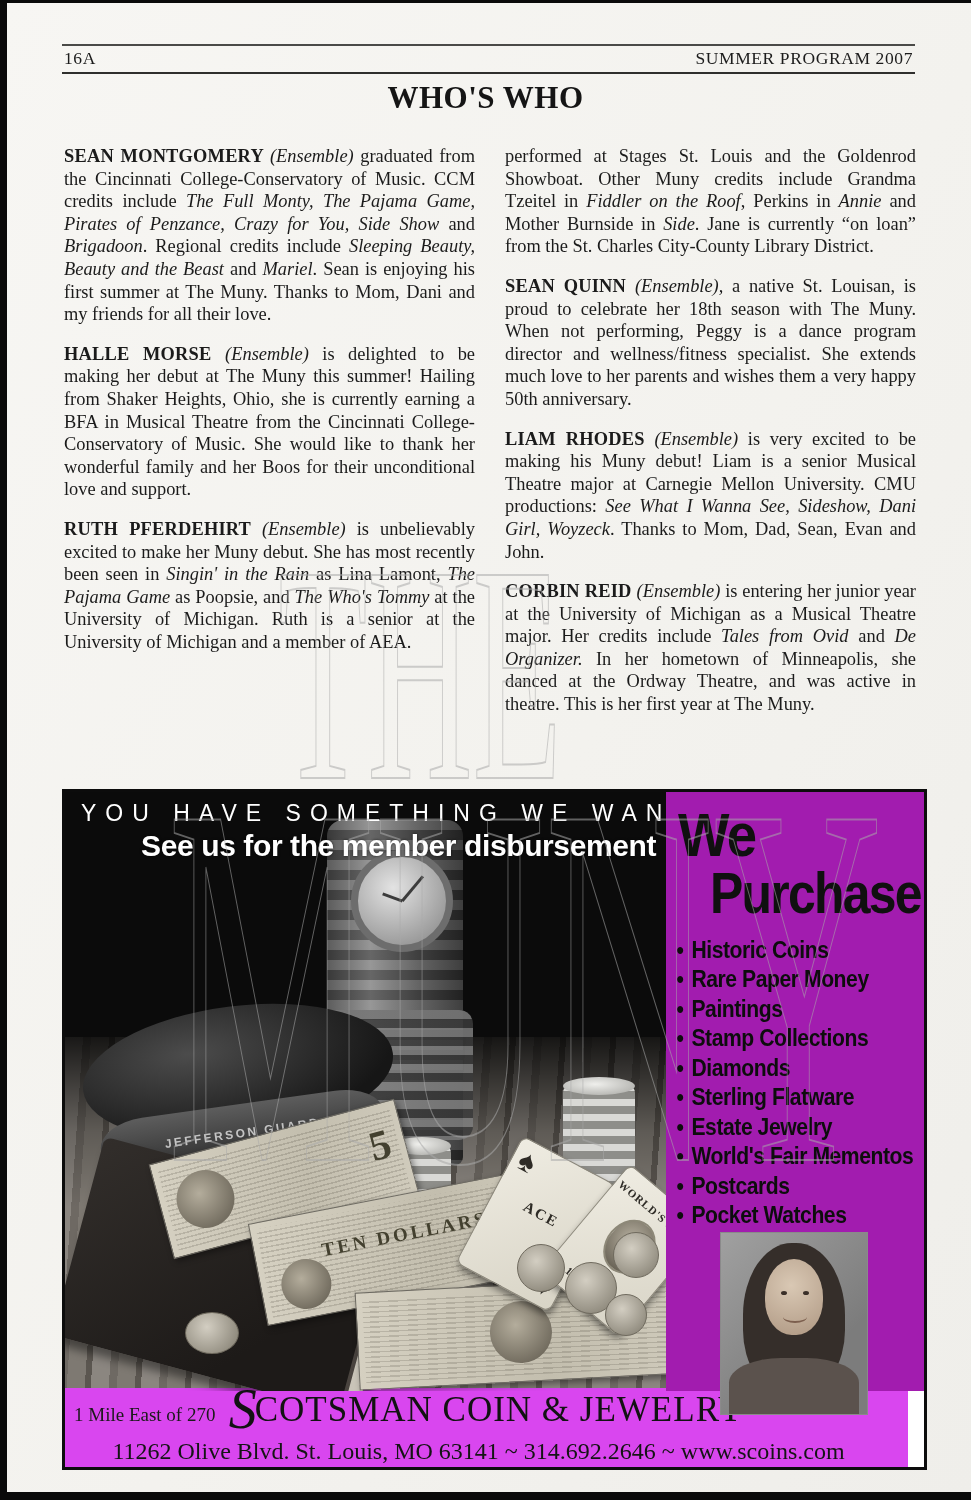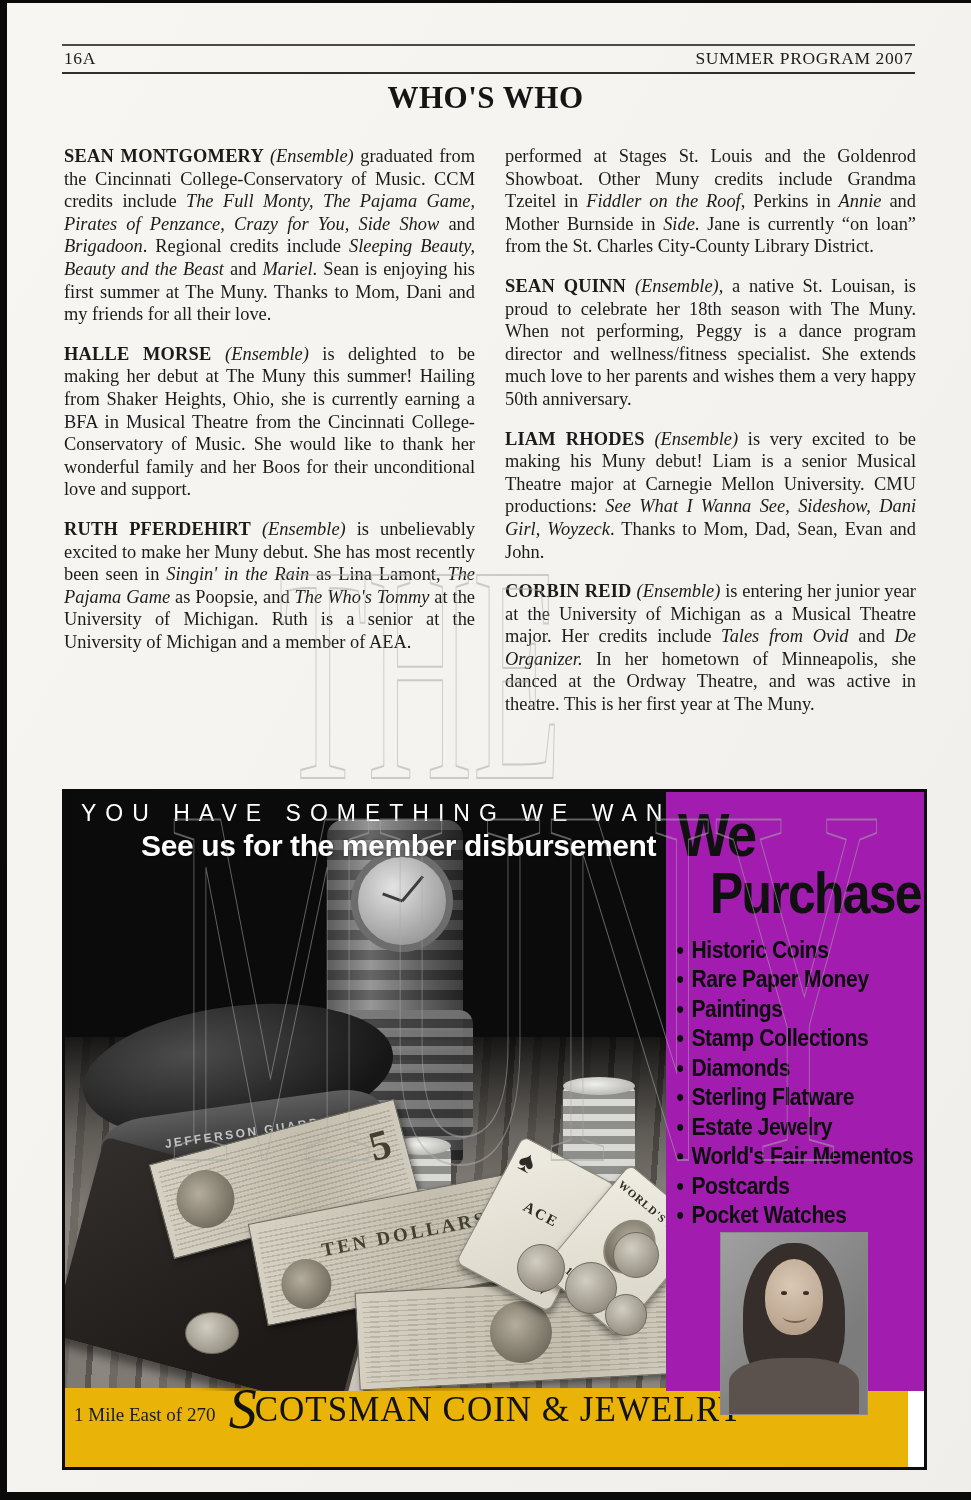--- a/index.html
+++ b/index.html
@@ -121,21 +121,21 @@
   .portrait .hair{position:absolute;left:22px;top:10px;width:102px;height:150px;border-radius:48% 48% 42% 42%;
       background:#352e2a;}
   .portrait .face{position:absolute;left:44px;top:26px;width:58px;height:76px;border-radius:50% 50% 46% 46%;
       background:radial-gradient(circle at 45% 35%,#d9c8b4,#b49e89 85%);}
   .portrait .eye{position:absolute;width:6px;height:4px;border-radius:50%;background:#3a2f28;top:58px;}
   .portrait .eye.l{left:60px;} .portrait .eye.r{left:82px;}
   .portrait .smile{position:absolute;left:62px;top:78px;width:24px;height:10px;border-bottom:2.5px solid #7c5f4e;border-radius:50%;}
   .portrait .body{position:absolute;left:8px;bottom:-6px;width:130px;height:62px;border-radius:40% 40% 0 0;background:#5b524d;}
 
   
-  .ad-footer{position:absolute;left:0;right:16px;bottom:0;height:79px;background:#eab308;z-index:1;font-family:"Liberation Serif",serif;}
+  .ad-footer{position:absolute;left:0;right:16px;bottom:0;height:79px;background:#d946ef;z-index:1;font-family:"Liberation Serif",serif;}
   .loc-note{position:absolute;left:9px;top:16px;font-size:19px;color:#1a1a1a;}
   .store-line{position:absolute;left:70px;right:70px;top:2px;text-align:center;font-size:35px;color:#121212;letter-spacing:1px;white-space:nowrap;}
   .store-line .bigS{font-size:56px;font-style:italic;line-height:0;vertical-align:-7px;letter-spacing:-2px;}
   .addr-line{position:absolute;left:40px;right:56px;bottom:2px;text-align:center;font-size:24px;color:#141414;white-space:nowrap;}
 
   
   .watermark{position:absolute;inset:0;z-index:7;pointer-events:none;}
 </style>
 </head>
 <body>
@@ -249,20 +249,21 @@
         <div class="eye l"></div>
         <div class="eye r"></div>
         <div class="smile"></div>
         <div class="body"></div>
       </div>
     </div>
 
     <div class="ad-footer">
       <div class="loc-note">1 Mile East of 270</div>
       <div class="store-line"><span class="bigS">S</span><span>COTSMAN COIN &amp; JEWELRY</span></div>
+      <div class="addr-line">11262 Olive Blvd. St. Louis, MO 63141 ~ 314.692.2646 ~ www.scoins.com</div>
     </div>
   </div>
 
   <svg class="watermark" width="971" height="1500" viewBox="0 0 971 1500">
     <g fill="none" stroke="#a9a9a9" stroke-width="2" opacity="0.55" font-family="Liberation Serif, serif">
       <g transform="translate(420,778) scale(0.47,1)">
         <text x="0" y="0" font-size="310" text-anchor="middle">THE</text>
       </g>
       <g transform="translate(525,1160) scale(0.45,1)">
         <text x="0" y="0" font-size="520" text-anchor="middle">MUNY</text>

